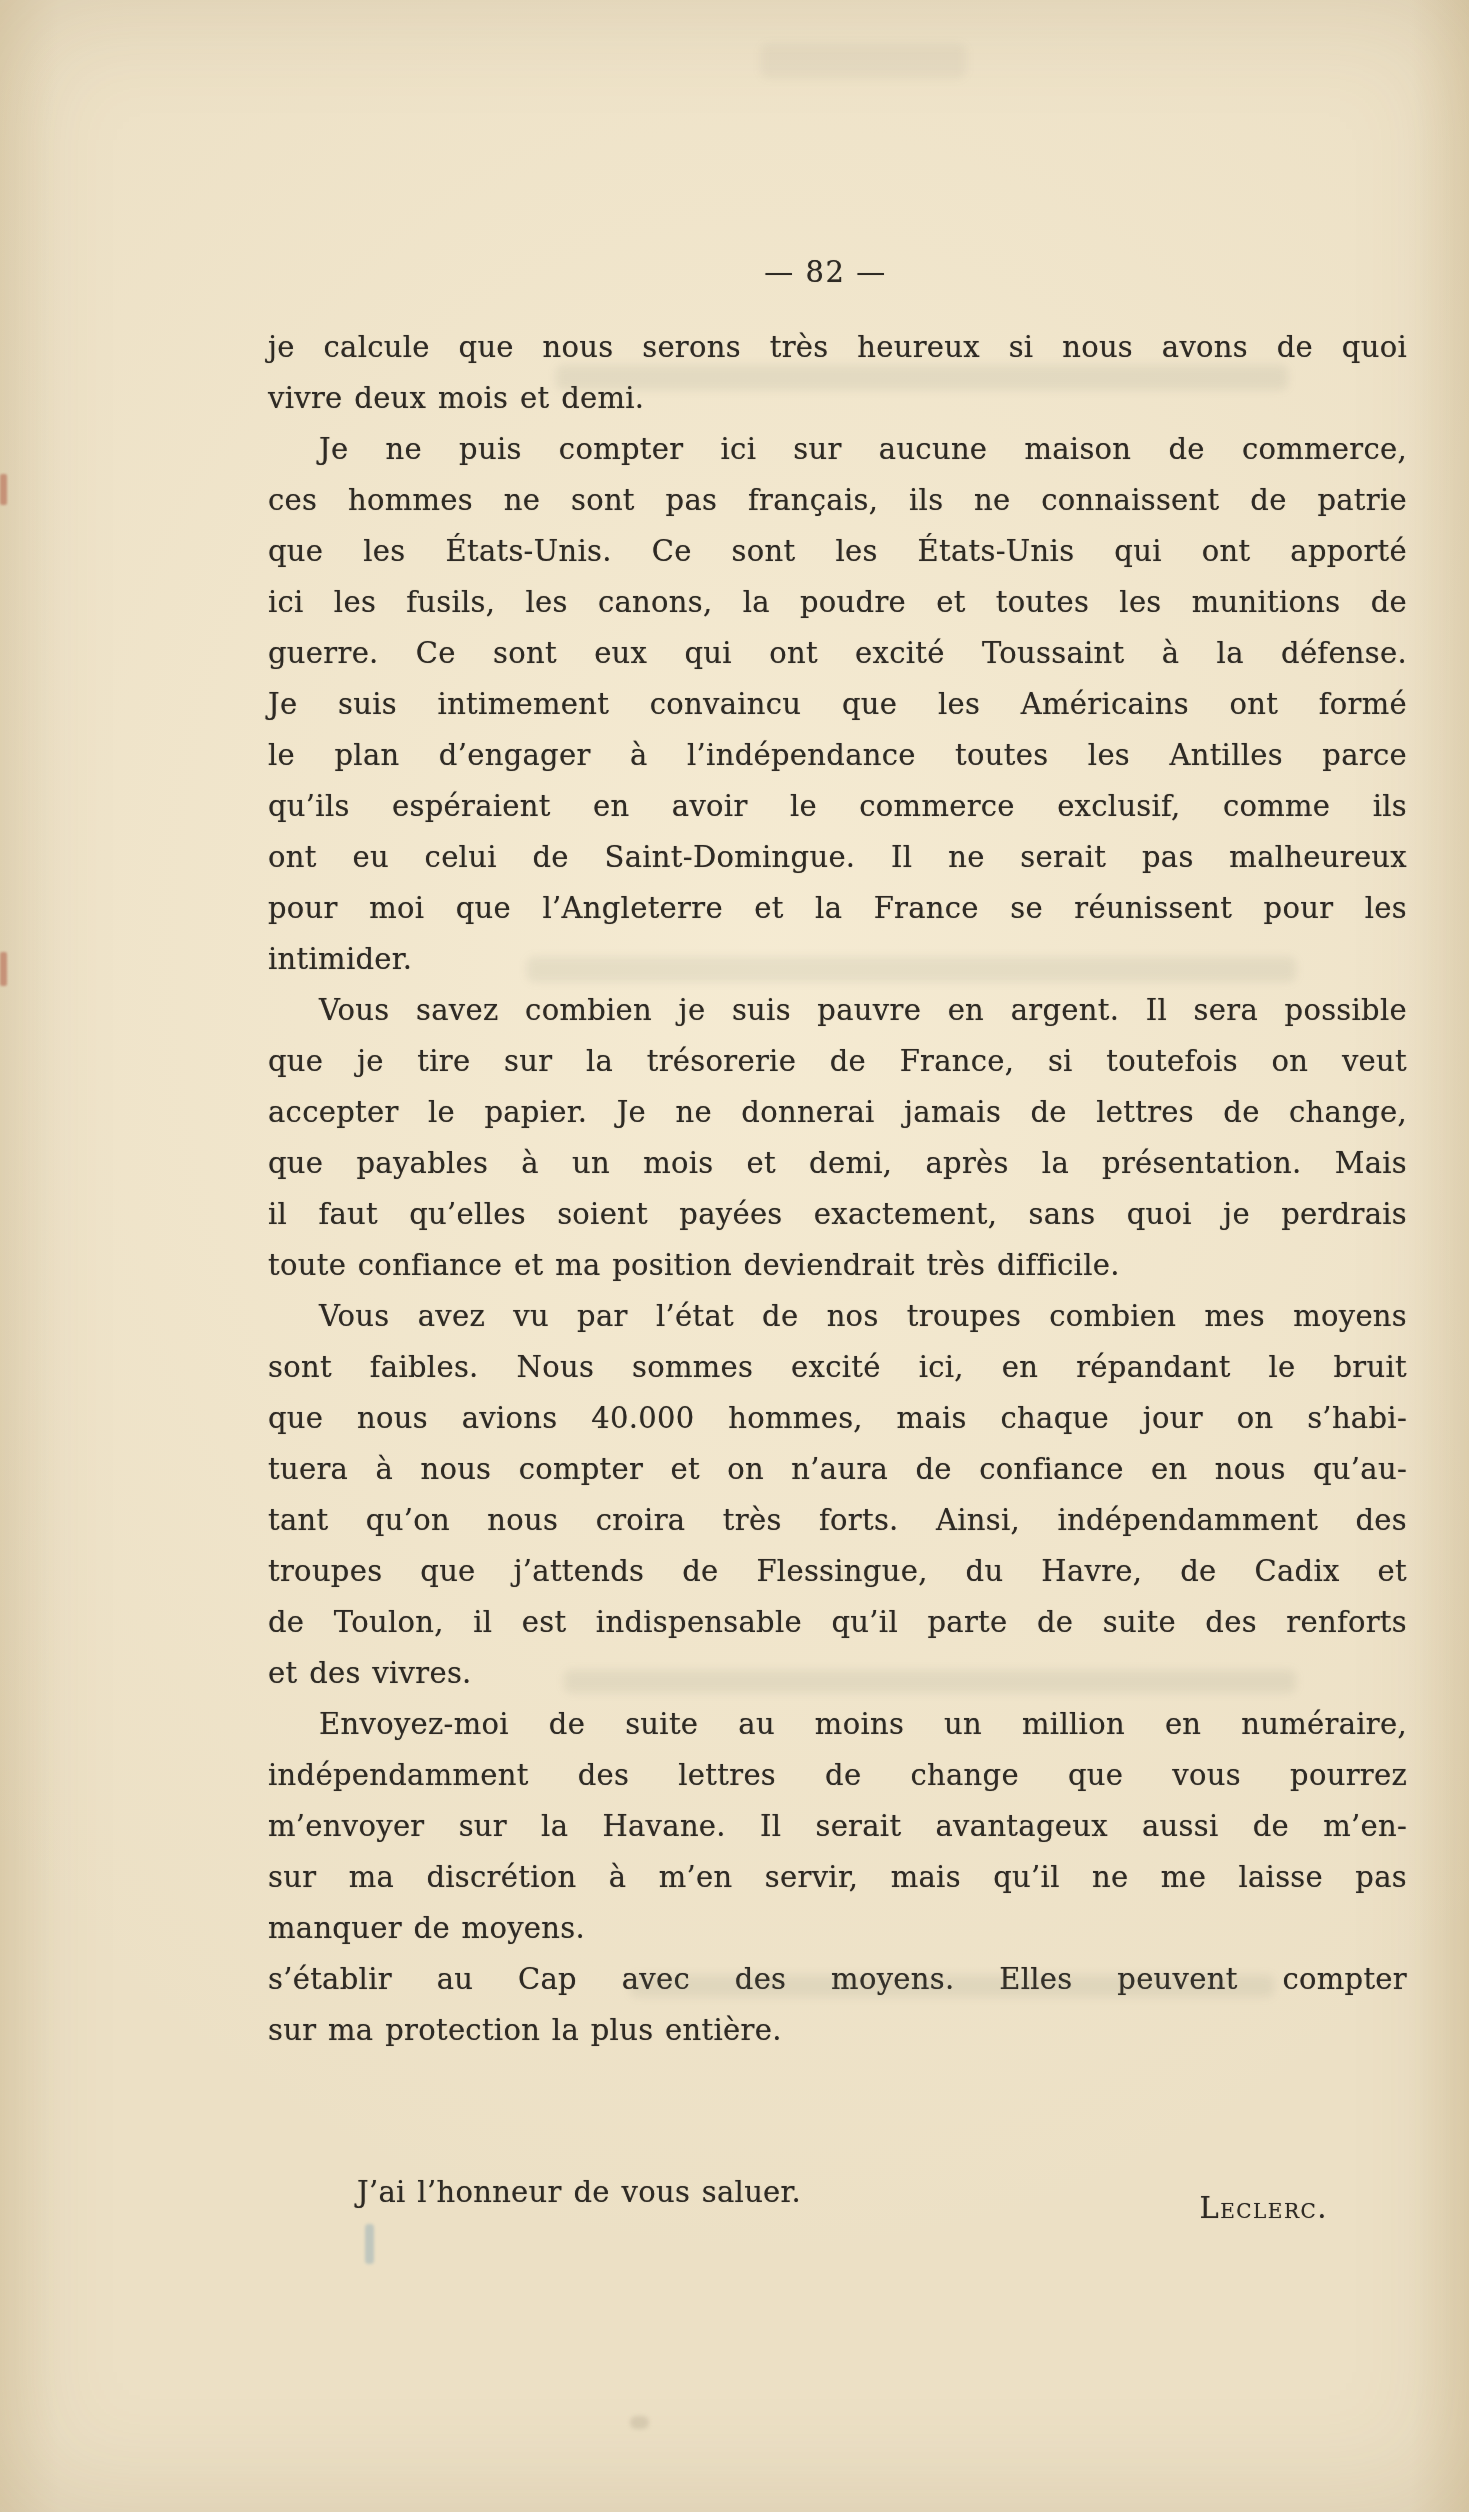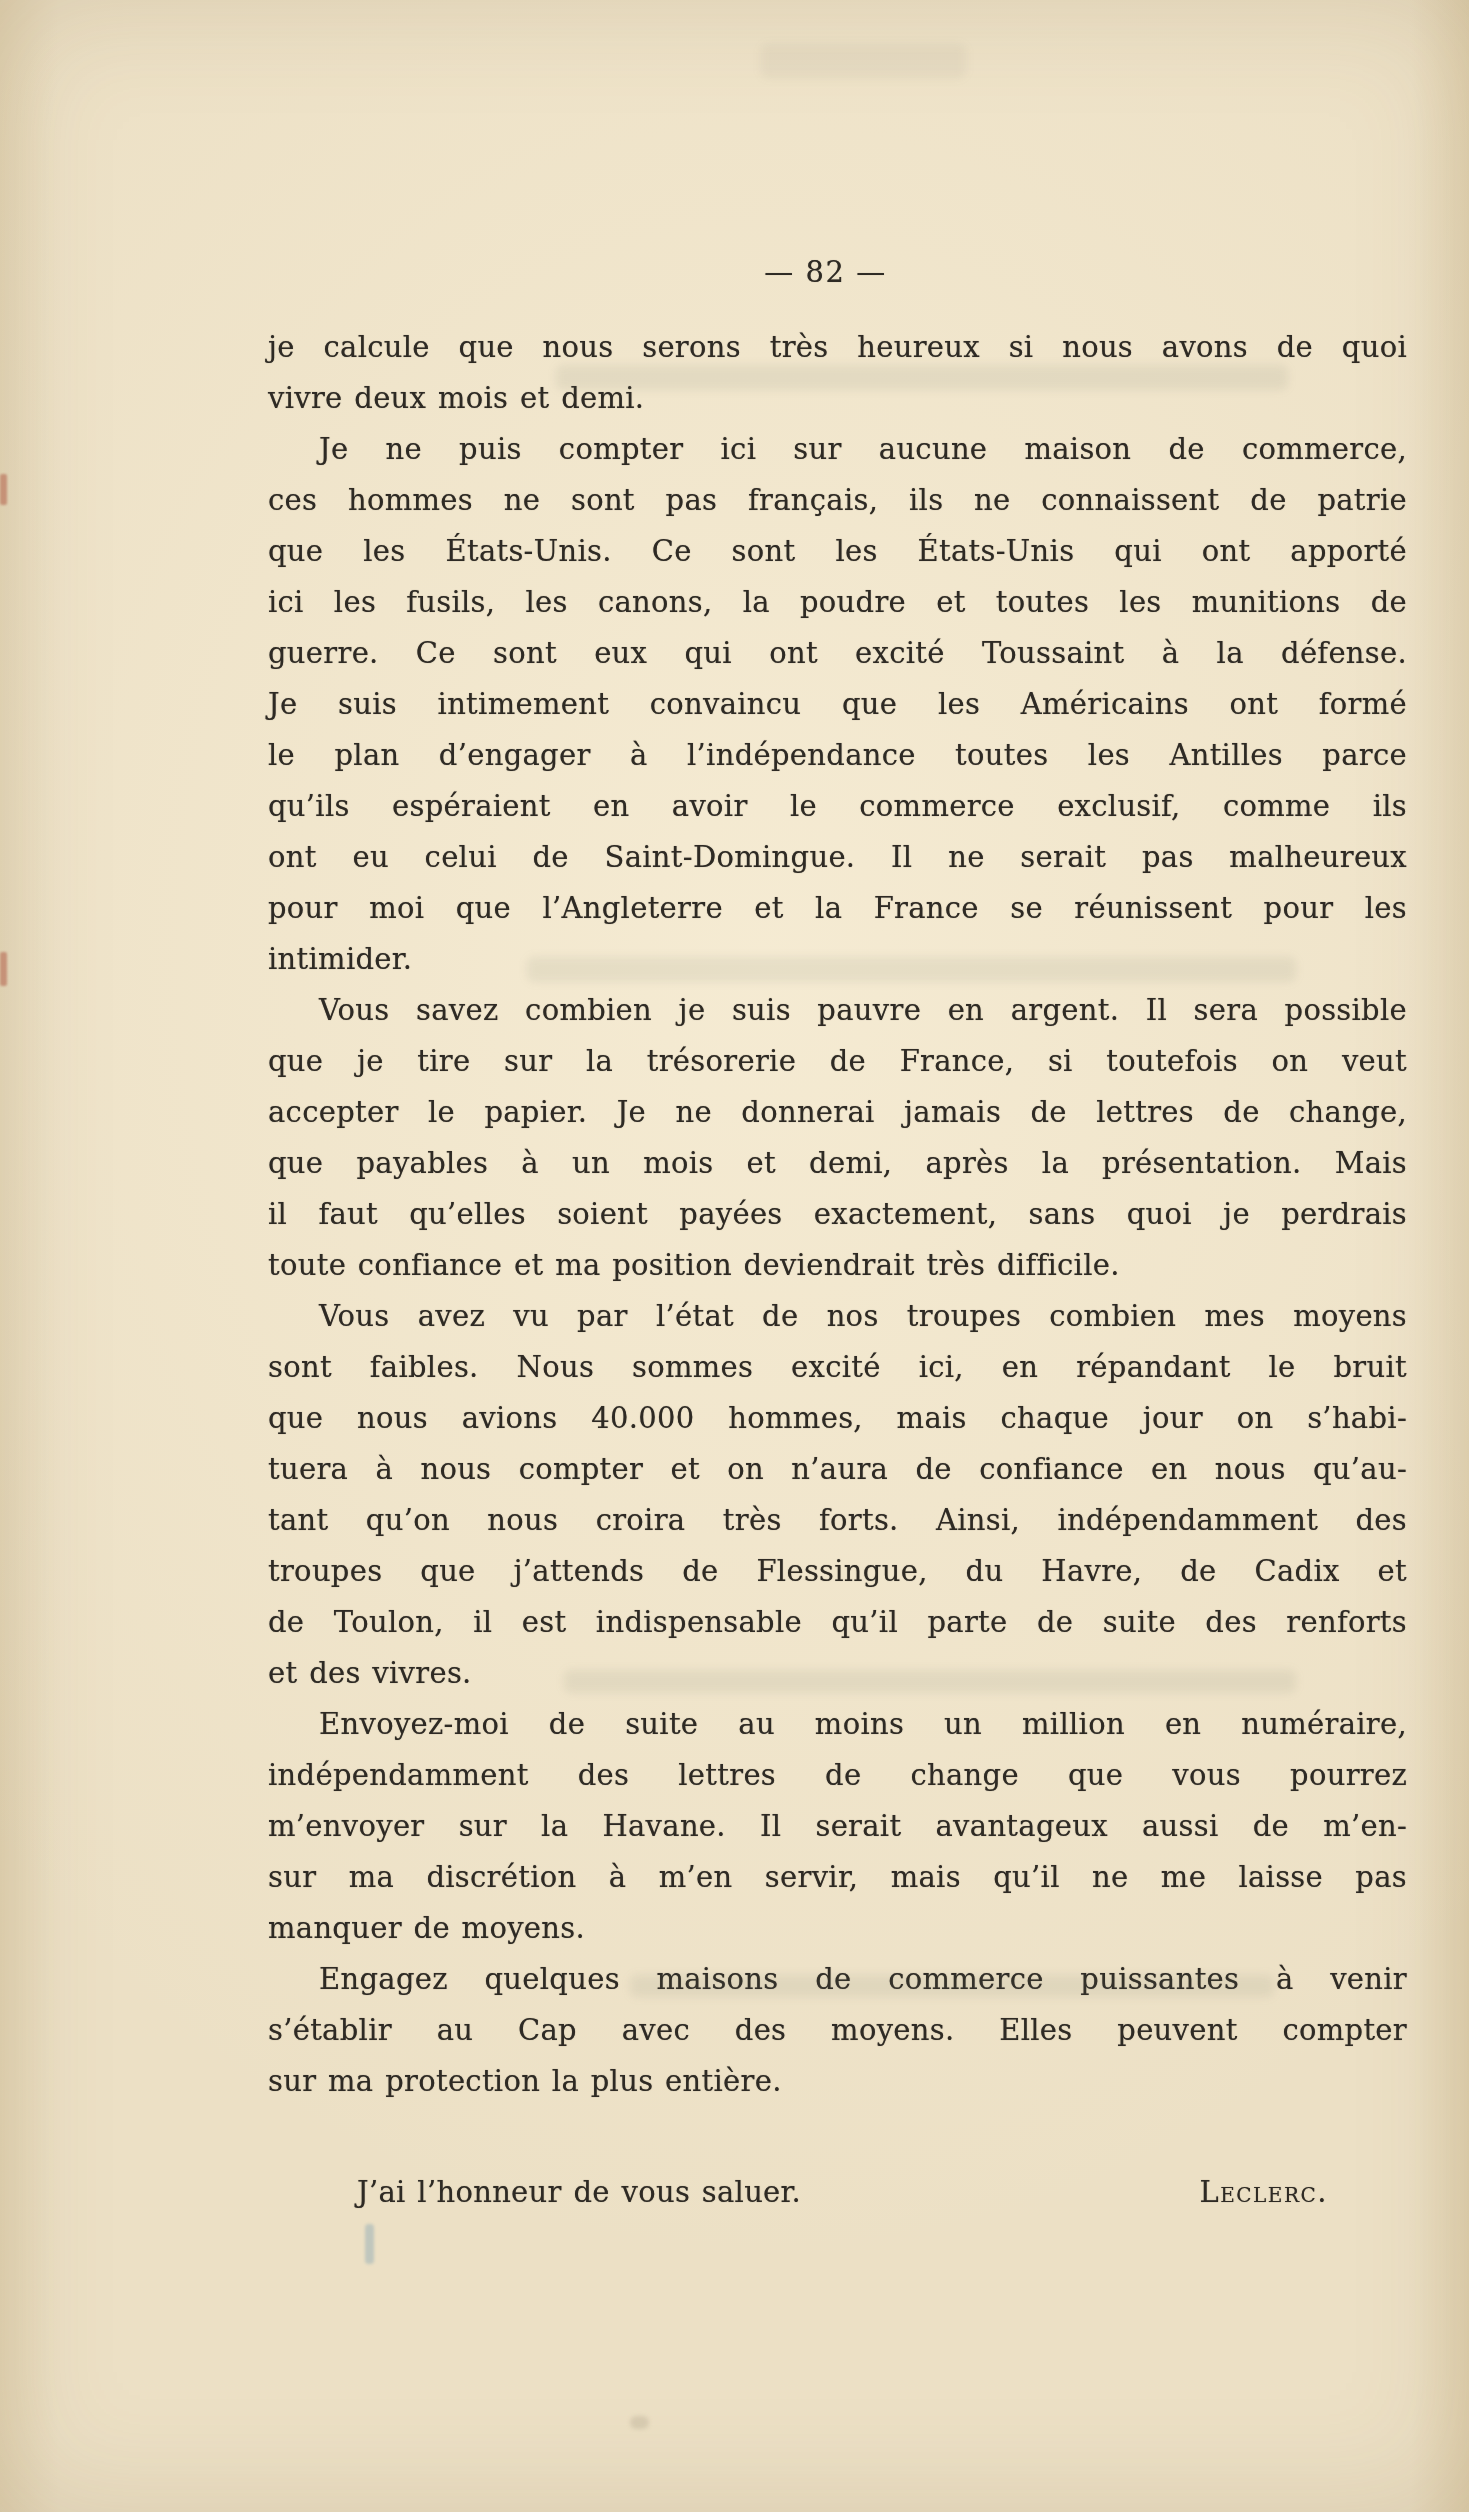--- a/index.html
+++ b/index.html
@@ -68,21 +68,21 @@
     letter-spacing: 0.3px;
     word-spacing: 2.2px;
     text-shadow: 0 0 0.9px rgba(46,42,36,0.55);
   }
   .closing-salutation {
     margin-left: 101px;
   }
   .signature {
     position: absolute;
     right: 67px;
-    top: 0;
+    top: 16px;
     font-variant: small-caps;
     font-variant-caps: small-caps;
     letter-spacing: 1.5px;
     text-align: center;
   }
   
   .smudge {
     position: absolute;
     background: rgba(110,118,102,0.10);
     filter: blur(4.4px);
@@ -147,21 +147,20 @@
       <div class="line">tuera à nous compter et on n’aura de confiance en nous qu’au-</div>
       <div class="line">tant qu’on nous croira très forts. Ainsi, indépendamment des</div>
       <div class="line">troupes que j’attends de Flessingue, du Havre, de Cadix et</div>
       <div class="line">de Toulon, il est indispensable qu’il parte de suite des renforts</div>
       <div class="line last">et des vivres.</div>
       <div class="line indent">Envoyez-moi de suite au moins un million en numéraire,</div>
       <div class="line">indépendamment des lettres de change que vous pourrez</div>
       <div class="line">m’envoyer sur la Havane. Il serait avantageux aussi de m’en-</div>
       <div class="line">sur ma discrétion à m’en servir, mais qu’il ne me laisse pas</div>
       <div class="line last">manquer de moyens.</div>
-      <div class="line indent">Engagez quelques maisons de commerce puissantes à venir</div>
       <div class="line">s’établir au Cap avec des moyens. Elles peuvent compter</div>
       <div class="line last">sur ma protection la plus entière.</div>
     </div>
 
   <div class="closing">
     <span class="closing-salutation">J’ai l’honneur de vous saluer.</span>
     <span class="signature">Leclerc.</span>
   </div>
 
   <div class="smudge s1"></div>

